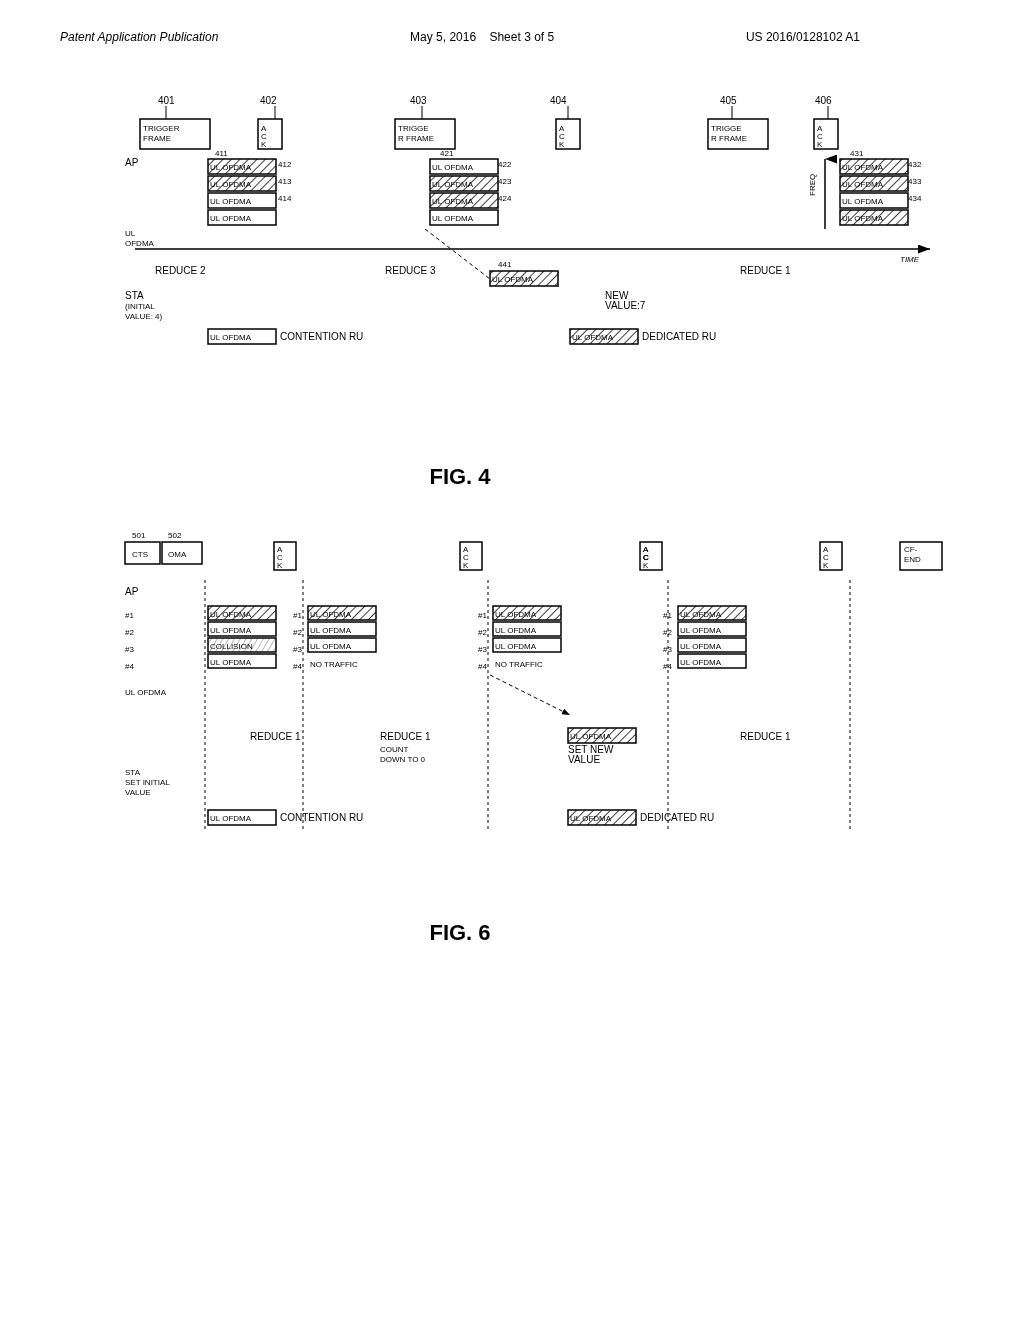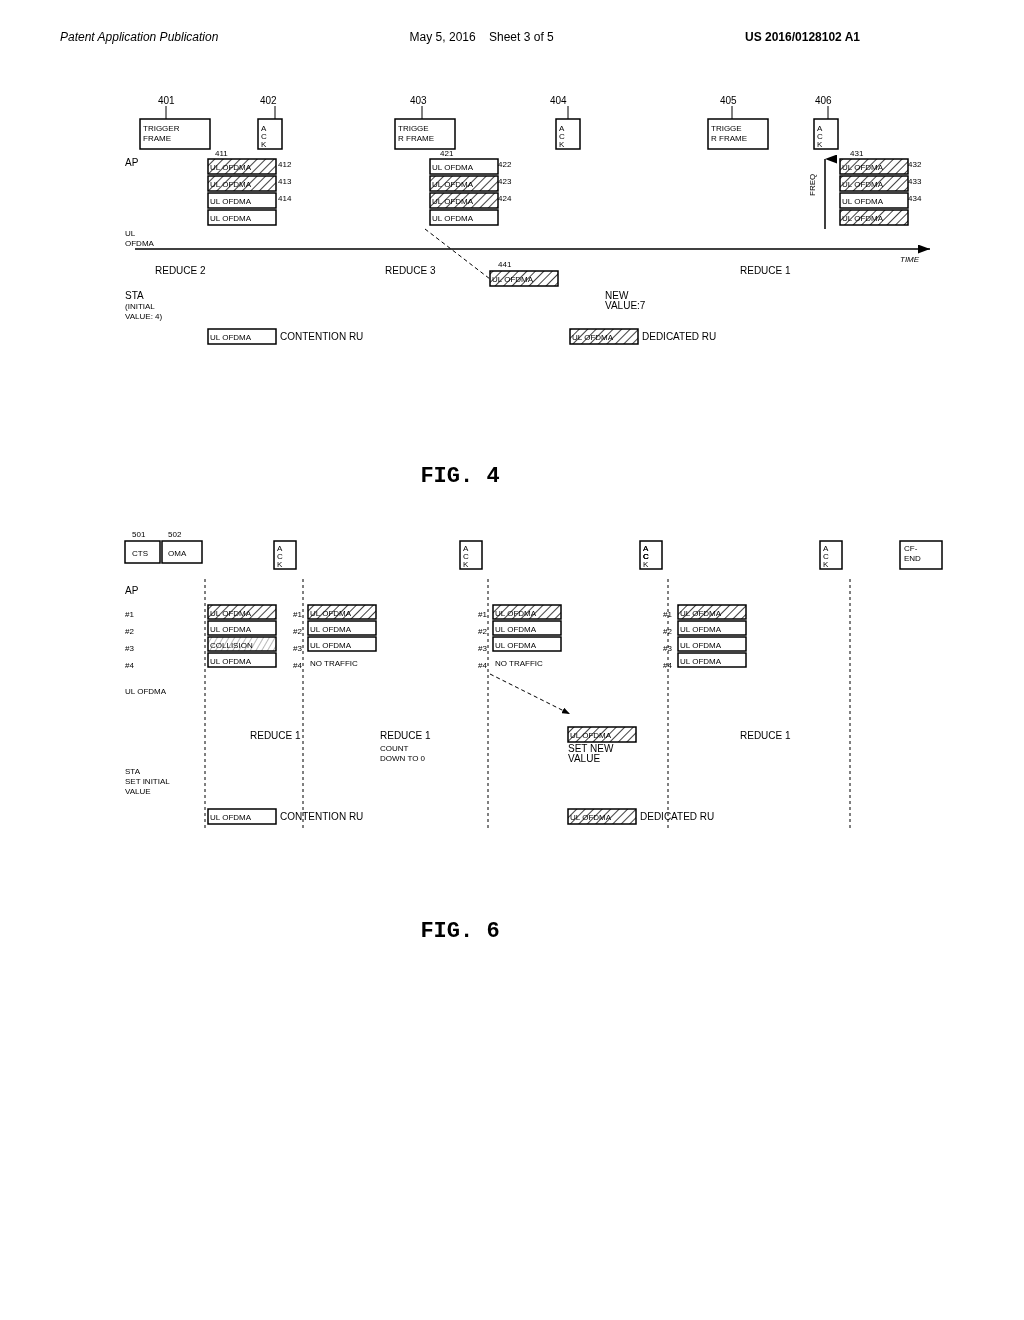--- a/index.html
+++ b/index.html
@@ -19,34 +19,33 @@
     }
     .header {
       display: flex;
       justify-content: space-between;
       align-items: flex-start;
       margin-bottom: 40px;
       font-size: 11px;
     }
     .header-left { font-style: italic; font-size: 12px; }
     .header-center { font-size: 12px; }
-    .header-right { font-size: 12px; font-weight: bold; }
+    .header-right { font-size: 12px; font-weight: normal; }
 
     
     .fig4-container {
       margin: 20px 0 30px 0;
       position: relative;
     }
     .fig-label {
       text-align: center;
       font-size: 22px;
       font-weight: bold;
       margin-top: 10px;
       margin-bottom: 20px;
-      font-family: Liberation Mono, monospace;
     }
     svg {
       display: block;
     }
     .box-white {
       fill: #fff;
       stroke: #000;
       stroke-width: 1.5;
     }
     .text-small {

